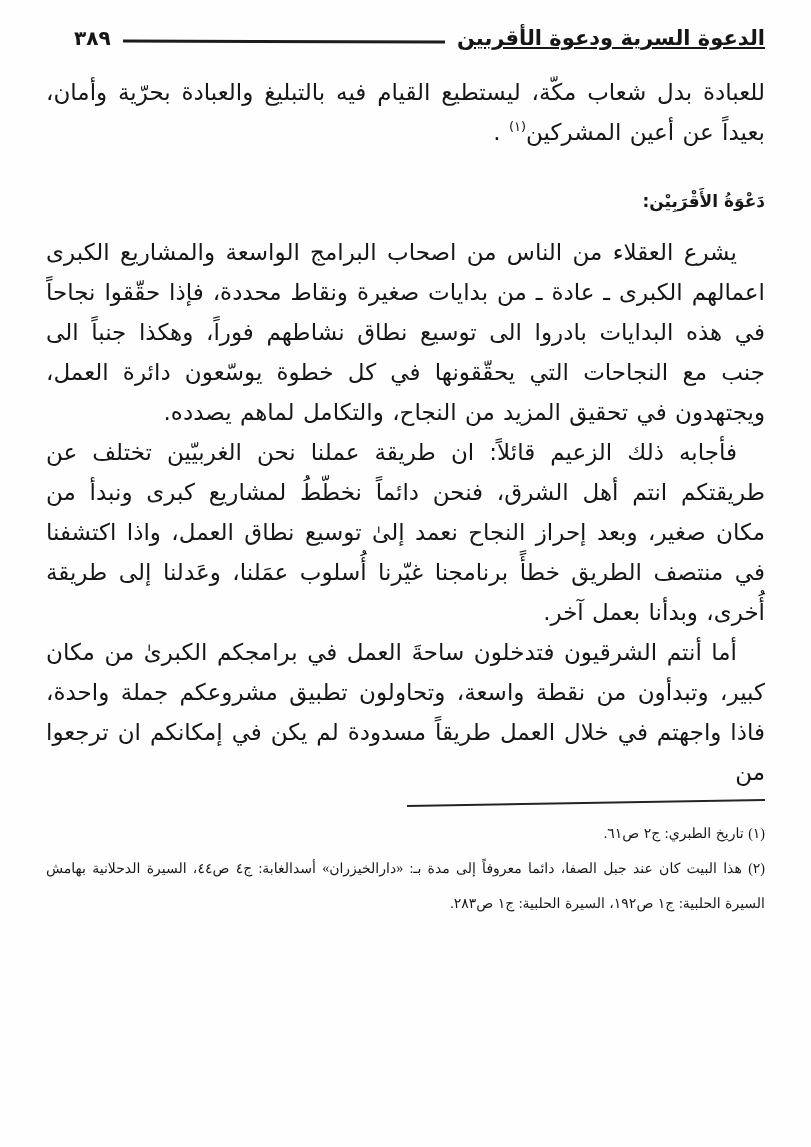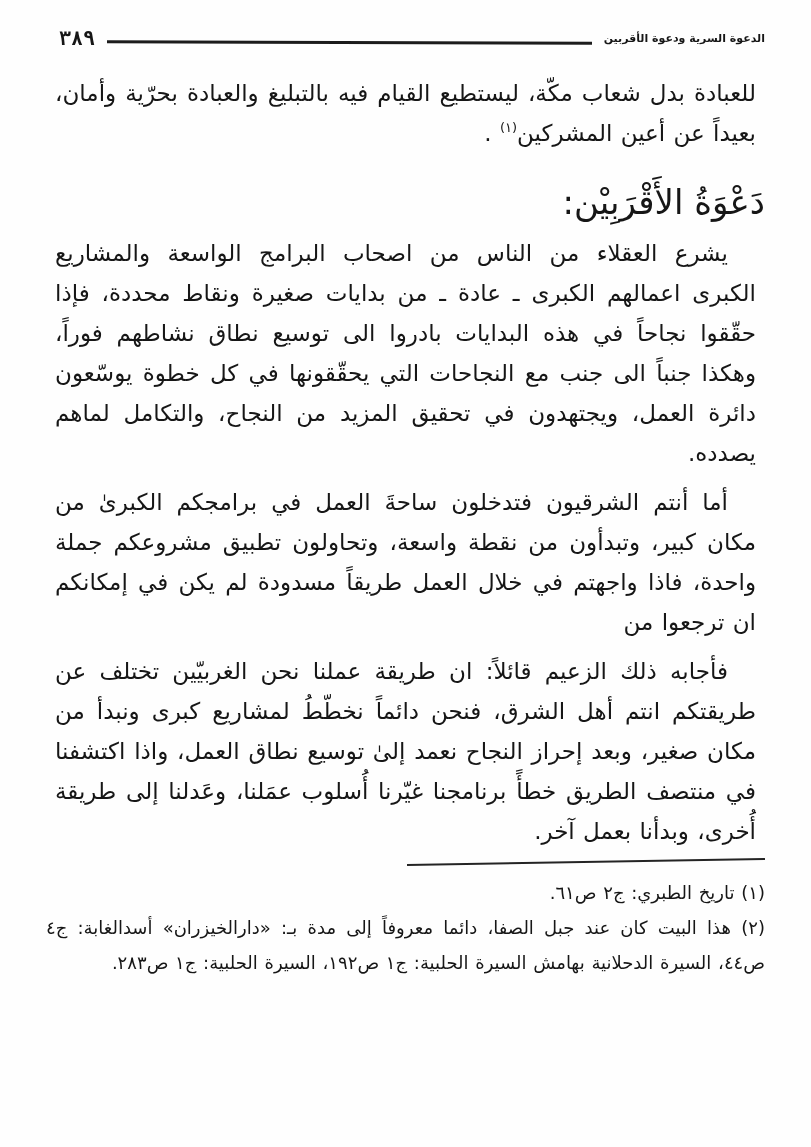--- a/index.html
+++ b/index.html
@@ -17,66 +17,67 @@
     overflow: hidden;
   }
   
   .page-header {
     display: flex;
     align-items: center;
     gap: 12px;
     font-weight: bold;
     margin-bottom: 22px;
   }
-  .header-title { font-size: 11px; white-space: nowrap; letter-spacing: 0.2px; }
+  .header-title { font-size: 21px; white-space: nowrap; letter-spacing: 0.2px; text-decoration: underline; }
   .header-rule {
     flex: 1;
     height: 0;
     border-top: 3px solid #1c1c1c;
     transform: rotate(0.15deg);
     margin-top: 7px;
   }
-  .page-number { font-size: 20px; white-space: nowrap; letter-spacing: 3px; margin-left: 13px; font-family: Liberation Mono, monospace; }
+  .page-number { font-size: 20px; white-space: nowrap; letter-spacing: 3px; margin-left: 28px; }
   
   .body-text { }
   .para {
-    margin: 9px;
+    margin: 0;
     font-size: 23px;
     line-height: 40px;
     text-align: justify;
     text-indent: 28px;
     word-spacing: 1px;
   }
   .para.noindent { text-indent: 0; }
   .fn-ref {
     font-size: 13px;
     line-height: 0;
     vertical-align: 9px;
     letter-spacing: 0;
   }
   .section-heading {
     margin: 32px 0 14px 0;
-    font-size: 34px;
-    font-weight: normal;
+    font-size: 17px;
+    font-weight: bold;
     line-height: 34px;
   }
   
   .page-footer { margin-top: 10px; }
   .fn-sep {
     width: 358px;
     border-top: 2px solid #242424;
     margin: 0 0 12px auto;      
     margin-right: 0;
     transform: rotate(-1deg);
   }
   .footnote {
-    font-size: 18px;
+    font-size: 14px;
     line-height: 35px;
     text-align: justify;
     word-spacing: 1px;
+    font-family: Liberation Serif, serif;
   }
   .fn-marker { white-space: nowrap; }
 </style>
 </head>
 <body>
 
 <div class="page">
 
   <header class="page-header">
     <span class="header-title">الدعوة السرية ودعوة الأقربين</span>
@@ -87,23 +88,23 @@
   <main class="body-text">
 
     <p class="para noindent"><span>للعبادة بدل شعاب مكّة، ليستطيع القيام فيه بالتبليغ والعبادة بحرّية وأمان، بعيداً عن أعين المشركين</span><sup class="fn-ref">(١)</sup><span> .</span></p>
 
 
     <h2 class="section-heading">دَعْوَةُ الأَقْرَبِيْن:</h2>
 
     <p class="para"><span>يشرع العقلاء من الناس من اصحاب البرامج الواسعة والمشاريع الكبرى اعمالهم الكبرى ـ عادة ـ من بدايات صغيرة ونقاط محددة، فإذا حقّقوا نجاحاً في هذه البدايات بادروا الى توسيع نطاق نشاطهم فوراً، وهكذا جنباً الى جنب مع النجاحات التي يحقّقونها في كل خطوة يوسّعون دائرة العمل، ويجتهدون في تحقيق المزيد من النجاح، والتكامل لماهم يصدده.</span></p>
 
 
+    <p class="para"><span>فأجابه ذلك الزعيم قائلاً: ان طريقة عملنا نحن الغربيّين تختلف عن طريقتكم انتم أهل الشرق، فنحن دائماً نخطّطُ لمشاريع كبرى ونبدأ من مكان صغير، وبعد إحراز النجاح نعمد إلىٰ توسيع نطاق العمل، واذا اكتشفنا في منتصف الطريق خطأً برنامجنا غيّرنا أُسلوب عمَلنا، وعَدلنا إلى طريقة أُخرى، وبدأنا بعمل آخر.</span></p>
+
     <p class="para"><span>أما أنتم الشرقيون فتدخلون ساحةَ العمل في برامجكم الكبرىٰ من مكان كبير، وتبدأون من نقطة واسعة، وتحاولون تطبيق مشروعكم جملة واحدة، فاذا واجهتم في خلال العمل طريقاً مسدودة لم يكن في إمكانكم ان ترجعوا من</span></p>
-
-    <p class="para"><span>فأجابه ذلك الزعيم قائلاً: ان طريقة عملنا نحن الغربيّين تختلف عن طريقتكم انتم أهل الشرق، فنحن دائماً نخطّطُ لمشاريع كبرى ونبدأ من مكان صغير، وبعد إحراز النجاح نعمد إلىٰ توسيع نطاق العمل، واذا اكتشفنا في منتصف الطريق خطأً برنامجنا غيّرنا أُسلوب عمَلنا، وعَدلنا إلى طريقة أُخرى، وبدأنا بعمل آخر.</span></p>
 
   </main>
 
   <footer class="page-footer">
     <div class="fn-sep"></div>
 
     <div class="footnote"><span class="fn-marker">(١)</span> <span>تاريخ الطبري: ج٢ ص٦١.</span></div>
 
     <div class="footnote"><span class="fn-marker">(٢)</span> <span>هذا البيت كان عند جبل الصفا، دائما معروفاً إلى مدة بـ: «دارالخيزران» أسدالغابة: ج٤ ص٤٤، السيرة الدحلانية بهامش السيرة الحلبية: ج١ ص١٩٢، السيرة الحلبية: ج١ ص٢٨٣.</span></div>
   </footer>

